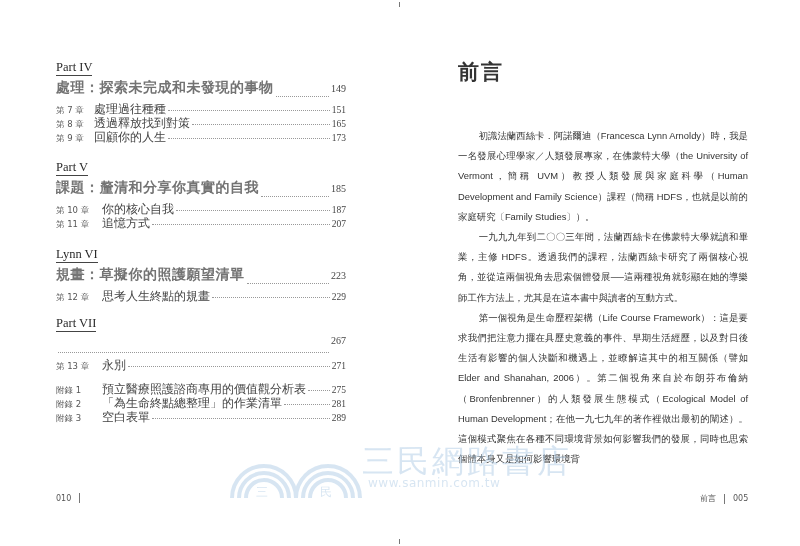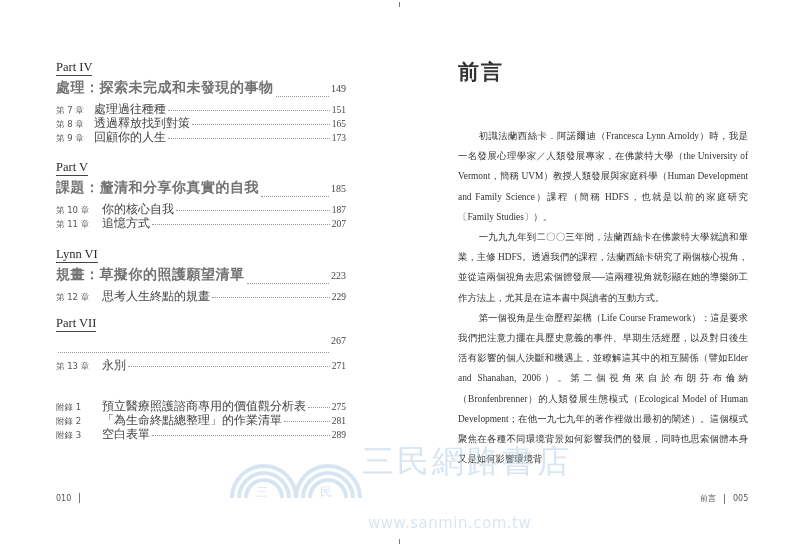--- a/index.html
+++ b/index.html
@@ -56,57 +56,57 @@
     }
     .chapter-row .num.wide { width: 46px; }
     .chapter-row .title {
       font-family: "DejaVu Sans", sans-serif; font-size: 12px; color: #444;
     }
 
     .p4 { position: absolute; top: 0; }
     .p5 { position: absolute; top: 100px; }
     .p6 { position: absolute; top: 187px; }
     .p7 { position: absolute; top: 256px; }
-    .appendix { position: absolute; top: 342px; }
+    .appendix { position: absolute; top: 325px; }
 
     .folio-left {
       position: absolute; left: 56px; top: 493px;
       font-family: "DejaVu Sans", sans-serif; font-size: 8px; color: #555;
       display: flex; align-items: flex-end;
     }
     .folio-bar { display: inline-block; width: 1px; height: 10px; background: #777; margin-left: 8px; }
 
     
     .preface-title {
       position: absolute; left: 458px; top: 58px;
       font-family: "DejaVu Sans", sans-serif; font-weight: bold;
       font-size: 21px; color: #333; letter-spacing: 2px;
     }
     .body-text {
       position: absolute; left: 458px; top: 126px; width: 290px;
-      font-family: Liberation Serif, serif; font-size: 9.4px; color: #333;
+      font-family: Liberation Sans, sans-serif; font-size: 9.4px; color: #333;
       line-height: 20.2px; text-align: justify;
     }
     .body-text p { text-indent: 2.2em; }
     .folio-right {
       position: absolute; left: 700px; top: 493px;
       font-family: "DejaVu Sans", sans-serif; font-size: 8px; color: #555;
       display: flex; align-items: center;
     }
     .folio-right .folio-bar { margin: 0 8px; }
 
     
     .watermark { position: absolute; left: 228px; top: 440px; width: 360px; height: 60px; opacity: 0.45; }
     .wm-text-cn {
       position: absolute; left: 134px; top: 0px;
       font-family: "DejaVu Serif", serif; font-size: 32px; color: #a8c7e3; letter-spacing: 3px;
     }
     .wm-text-url {
       position: absolute; left: 140px; top: 36px;
-      font-family: "DejaVu Sans", sans-serif; font-size: 15px; color: #a8c7e3; letter-spacing: 0.5px; margin-top: 38px;
+      font-family: "DejaVu Sans", sans-serif; font-size: 12px; color: #a8c7e3; letter-spacing: 0.5px;
     }
   </style>
 </head>
 <body>
 
 <div class="spread">
   <div class="spine-mark top"></div>
   <div class="spine-mark bottom"></div>
 
   <div class="page page-left">

